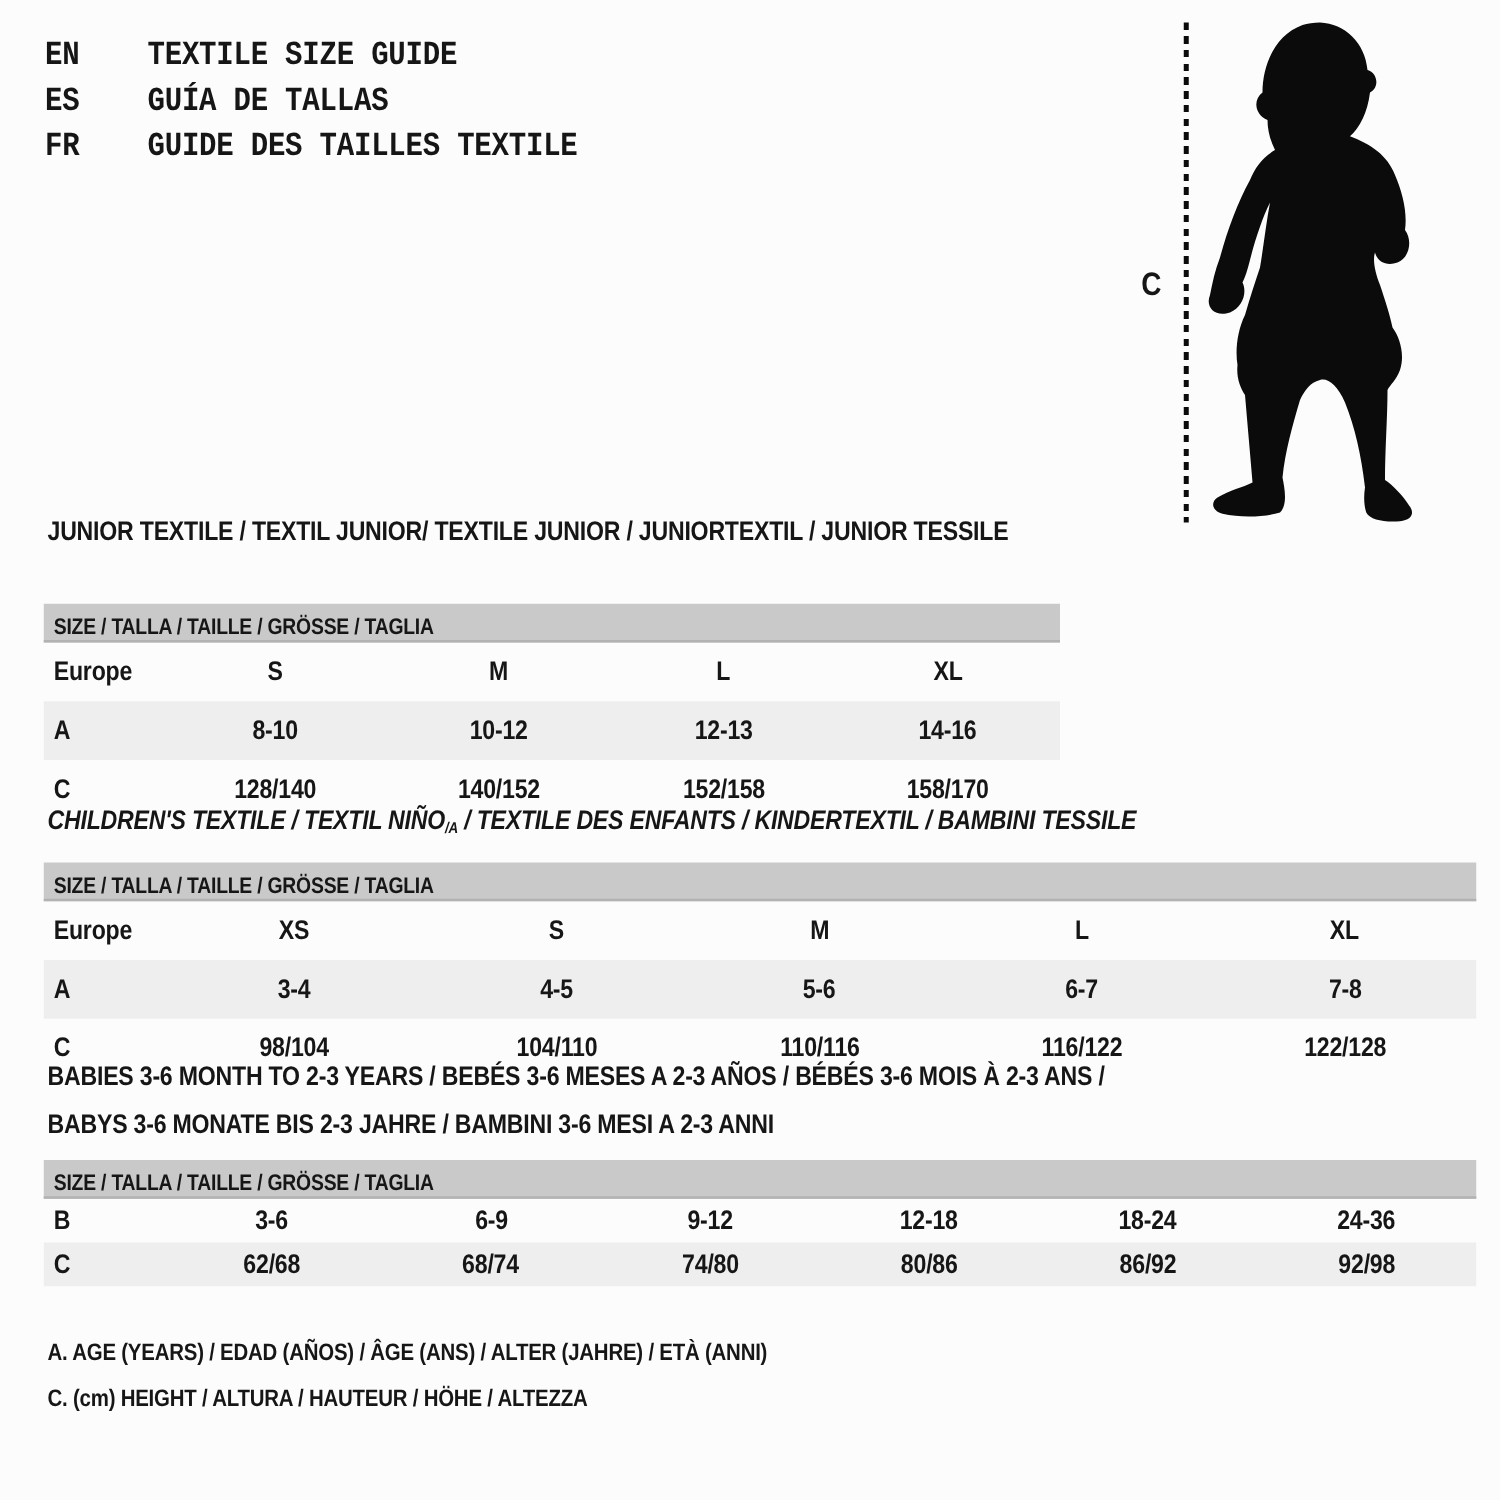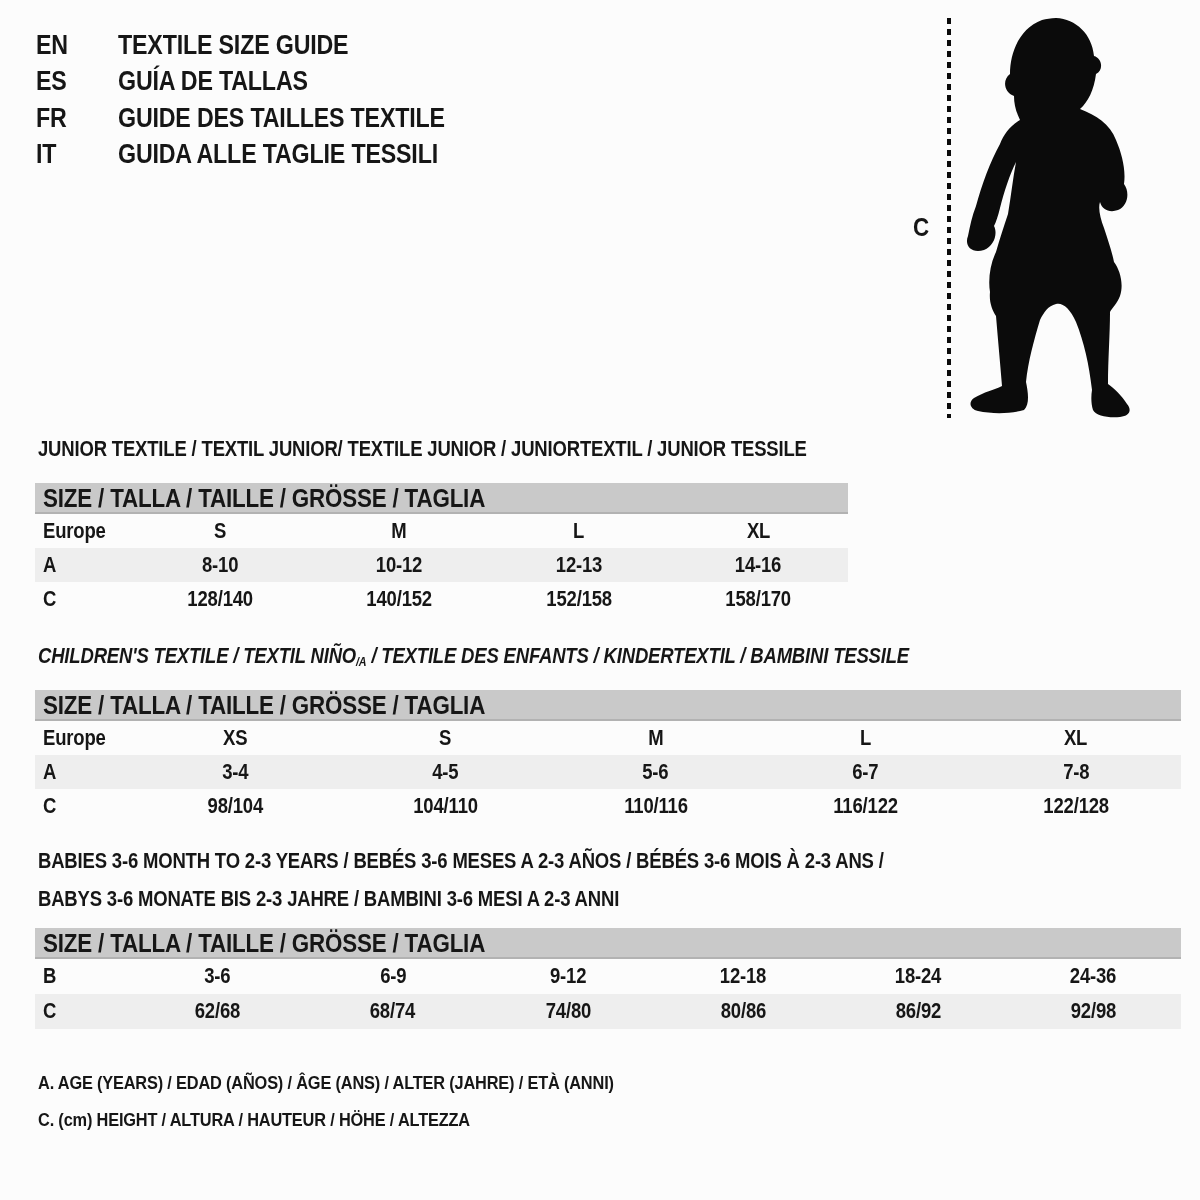--- a/index.html
+++ b/index.html
@@ -19,21 +19,21 @@
     font-weight:bold;
     -webkit-font-smoothing:antialiased;
   }
   .canvas{position:relative;width:1200px;height:1200px;overflow:hidden;}
 
   
   .cond{display:inline-block;transform:scaleX(0.86);transform-origin:0 50%;white-space:nowrap;letter-spacing:-0.2px;}
   .cond.center{transform-origin:50% 50%;}
 
   
-  .lang-block{position:absolute;left:36px;top:27px;}
+  .lang-block{position:absolute;left:36px;top:27px;font-family:Liberation Mono, monospace;}
   .lang-row{display:flex;height:36.5px;align-items:center;font-size:27px;}
   .lang-code{width:82px;flex:0 0 82px;}
 
   
   .figure-svg{position:absolute;left:962px;top:12px;width:178px;height:408px;}
   .height-line{
     position:absolute;left:947px;top:18px;width:4px;height:400px;
     background:repeating-linear-gradient(to bottom, var(--silhouette) 0 6px, transparent 6px 11px);
   }
   .figure-c-label{position:absolute;left:913px;top:212px;font-size:26px;}
@@ -42,38 +42,38 @@
   .section-title{position:absolute;left:38px;font-size:21.5px;line-height:26px;}
   .two-line{line-height:38px;}
   .subs{font-size:0.58em;vertical-align:-0.28em;}
 
   
   .size-table{position:absolute;}
   .size-bar{
     height:31px;background:var(--table-header-bg);
     border-bottom:2px solid var(--table-header-border);
     box-sizing:border-box;
-    display:flex;align-items:flex-start;padding-left:8px;font-size:26px;
+    display:flex;align-items:flex-end;padding-left:8px;font-size:18px;
   }
   .t-row{
     display:grid;
     grid-template-columns:95px repeat(var(--cols),1fr);
     align-items:center;
-    height:34px;font-size:21.5px;
+    height:47px;font-size:21.5px;
   }
   .t-row.shaded{background:var(--row-shaded-bg);}
   .t-lbl{padding-left:8px;text-align:left;}
   .t-cell{text-align:center;}
 
   #tbl-junior{left:35px;top:483px;width:813px;}
   #tbl-children{left:35px;top:690px;width:1146px;}
   #tbl-babies{left:35px;top:928px;width:1146px;}
   #tbl-babies .t-row{height:35px;}
 
-  #title-junior{top:436px;}
+  #title-junior{top:412px;}
   #title-children{top:643px;font-style:italic;}
   #title-babies{top:842px;text-decoration:underline;}
 
   
   .legend{position:absolute;left:38px;top:1064px;font-size:19px;}
   .legend-line{height:37.5px;display:flex;align-items:center;}
 </style>
 </head>
 <body>
 
@@ -84,24 +84,20 @@
       <span class="lang-code"><span class="cond">EN</span></span>
       <span class="cond">TEXTILE SIZE GUIDE</span>
     </div>
     <div class="lang-row">
       <span class="lang-code"><span class="cond">ES</span></span>
       <span class="cond">GUÍA DE TALLAS</span>
     </div>
     <div class="lang-row">
       <span class="lang-code"><span class="cond">FR</span></span>
       <span class="cond">GUIDE DES TAILLES TEXTILE</span>
-    </div>
-    <div class="lang-row">
-      <span class="lang-code"><span class="cond">IT</span></span>
-      <span class="cond">GUIDA ALLE TAGLIE TESSILI</span>
     </div>
   </div>
 
   <div class="height-line"></div>
   <div class="figure-c-label">
     <span class="cond">C</span>
   </div>
 
   <svg class="figure-svg" viewBox="0 0 178 408" aria-hidden="true">
     <path fill="#0b0b0b" d="

